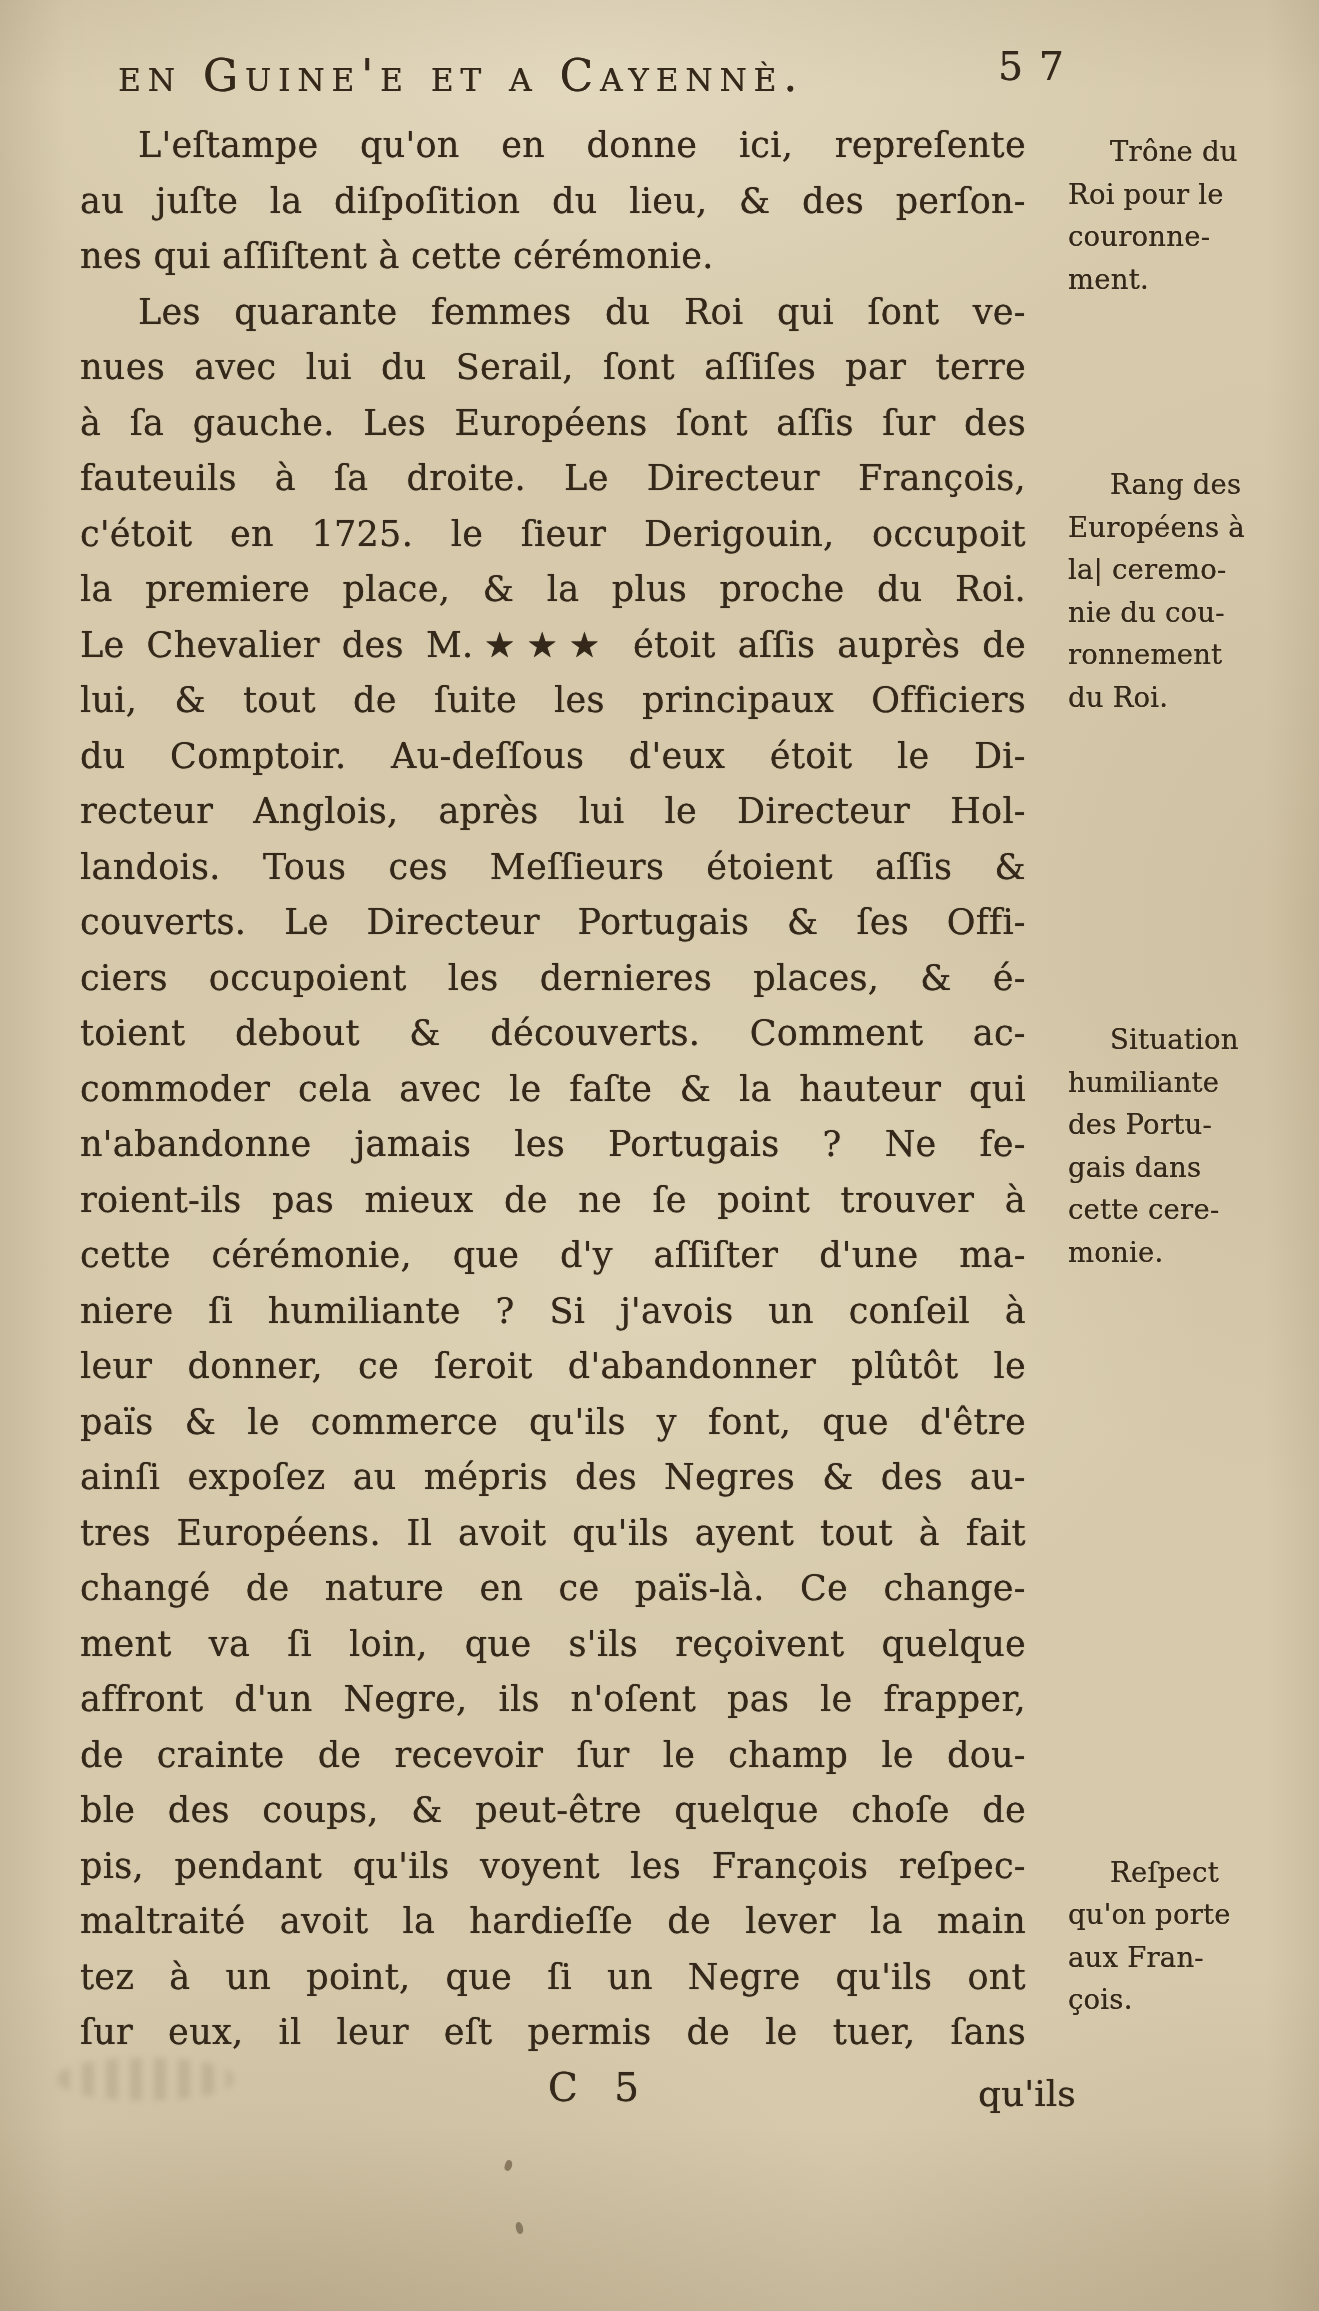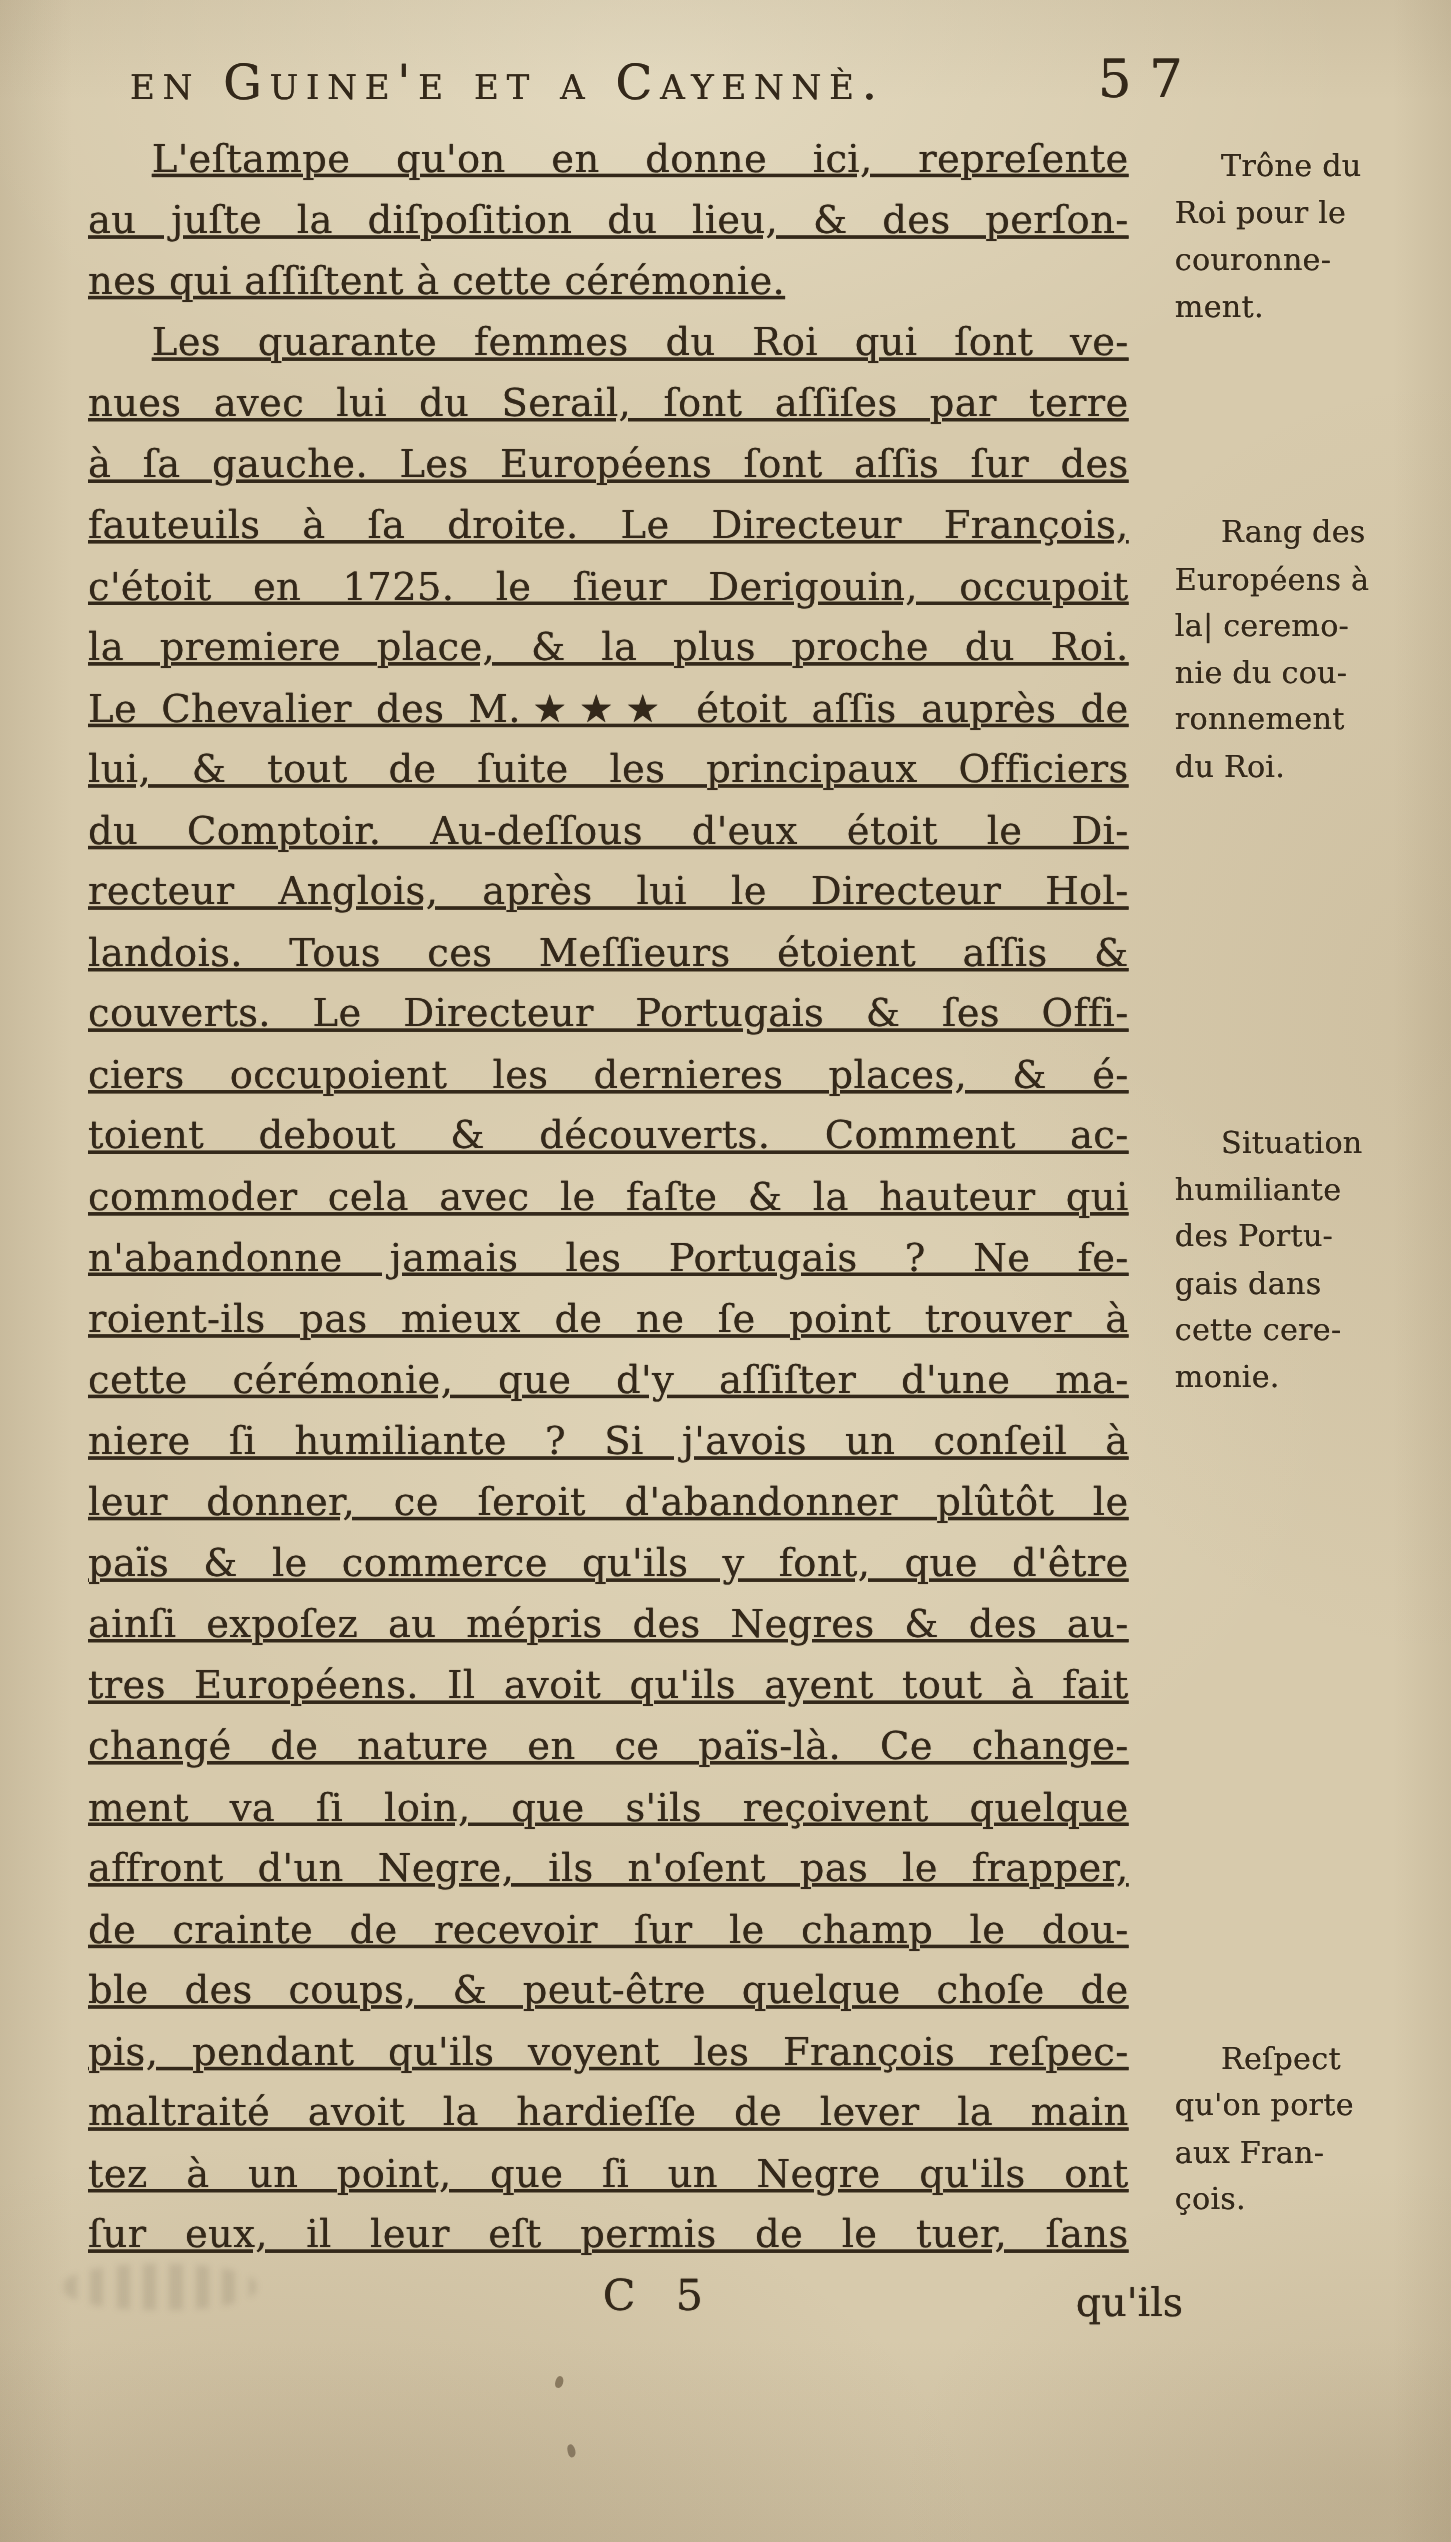--- a/index.html
+++ b/index.html
@@ -18,28 +18,27 @@
     color:#33281a;
   }
   .running-title{
     position:absolute;left:118px;top:50px;
     font-variant:small-caps;font-size:44px;letter-spacing:7px;
     white-space:nowrap;
     text-shadow:0.4px 0.3px 0.6px rgba(43,32,16,.8);
   }
   .page-number{
     position:absolute;left:998px;top:44px;
-    font-size:48px;letter-spacing:16px;white-space:nowrap;
+    font-size:39px;letter-spacing:16px;white-space:nowrap;
     text-shadow:0.4px 0.3px 0.6px rgba(43,32,16,.8);
   }
   .text-column{
     position:absolute;left:80px;top:118px;width:946px;
     font-size:35px;letter-spacing:0.3px;
     text-shadow:0 0 0.7px rgba(46,35,20,.85);
-    text-decoration:underline;
   }
   .body-line{
     height:55.5px;line-height:55.5px;
     text-align:justify;text-align-last:justify;
     overflow:visible;white-space:normal;
   }
   .body-line.indent{padding-left:58px;}
   .body-line.no-justify{text-align:left;text-align-last:left;}
   .margin-notes{position:absolute;left:0;top:0;width:1319px;height:1931px;}
   .margin-note{

